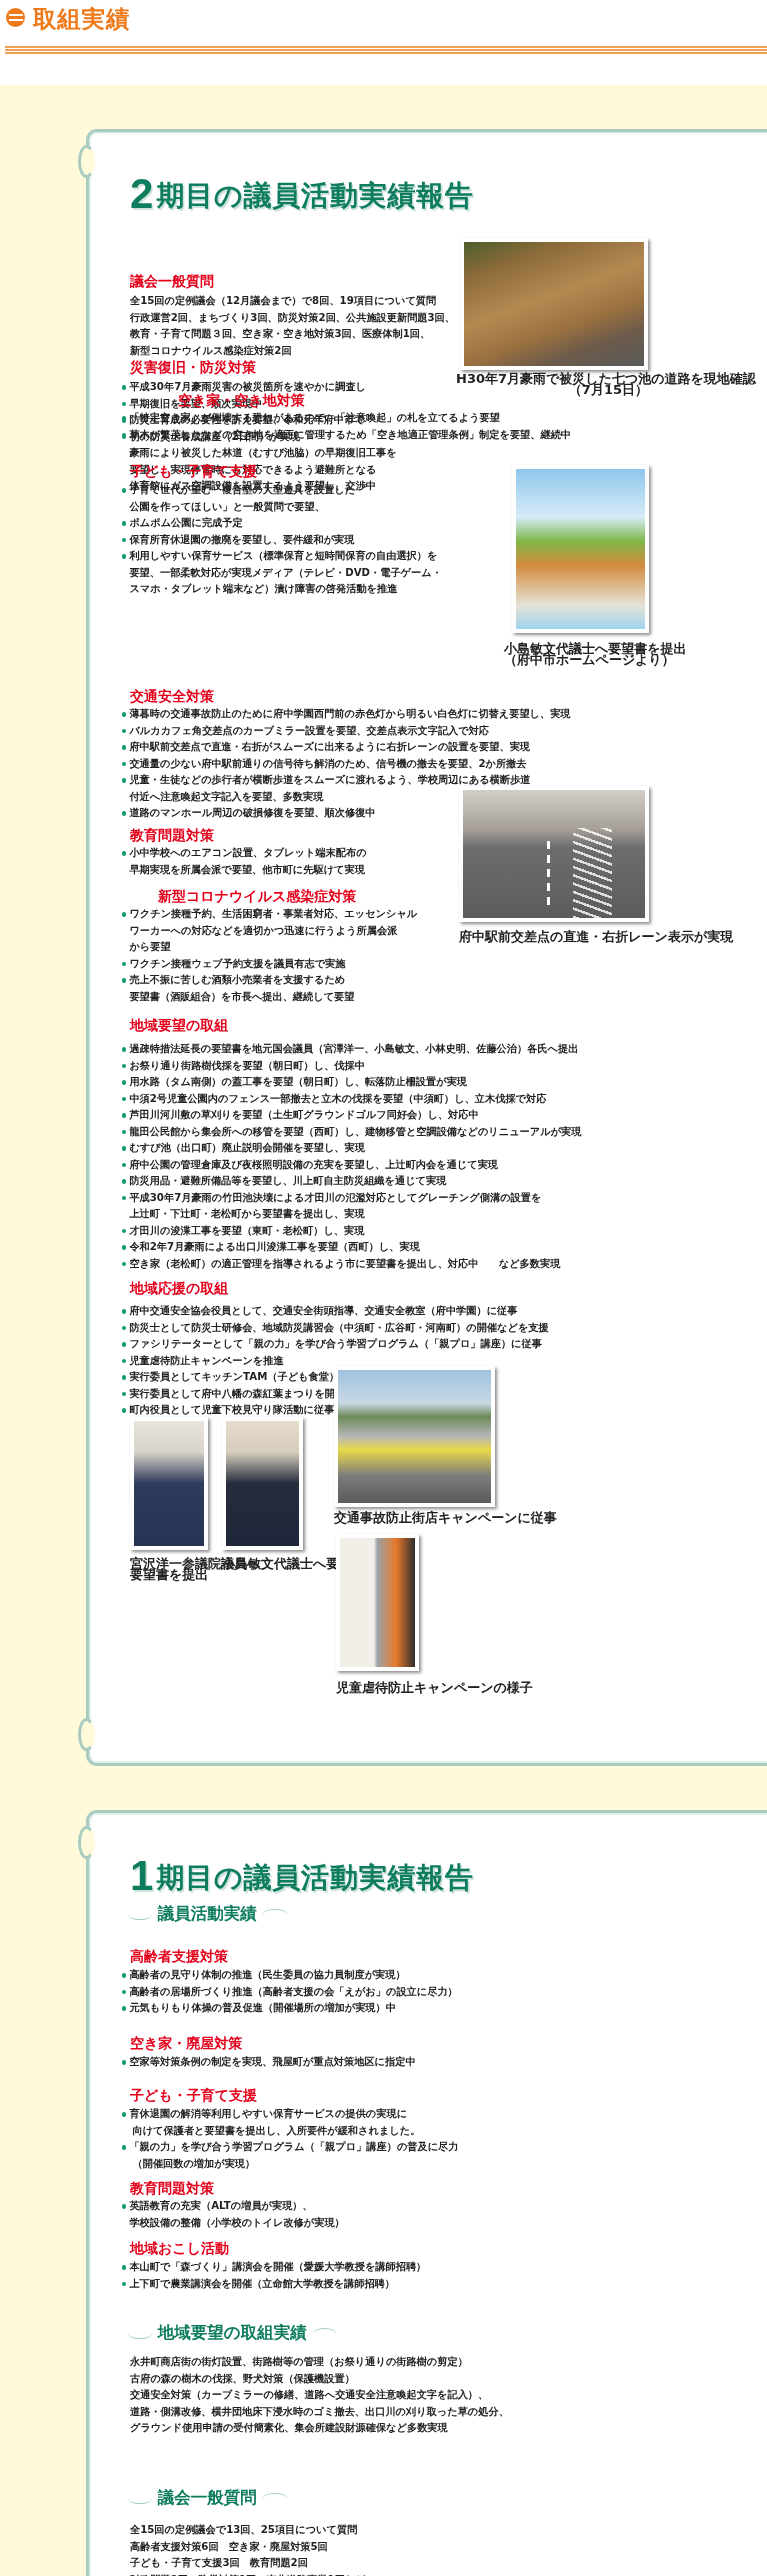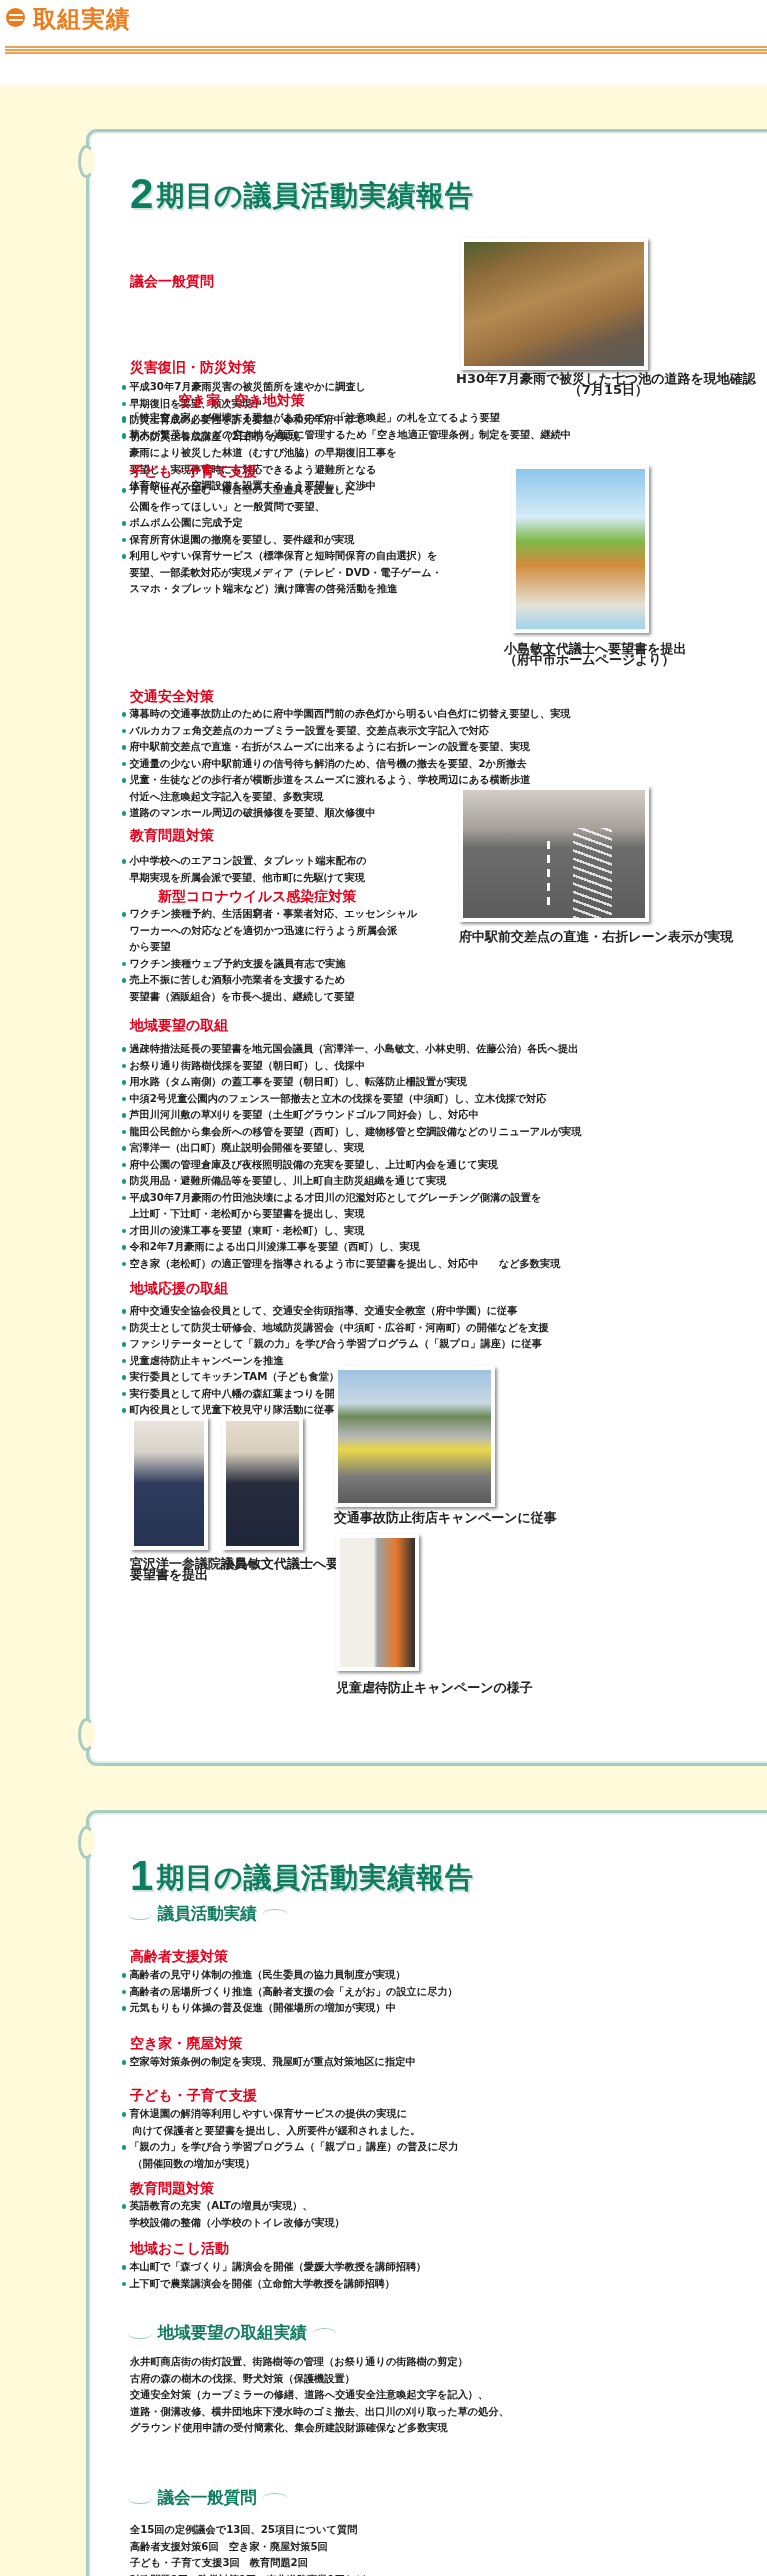--- a/index.html
+++ b/index.html
@@ -79,20 +79,26 @@
   <span class="curl tl"></span>
   <span class="curl tr"></span>
   <span class="curl bl"></span>
   <span class="curl br"></span>
 
   <div class="period-title" style="top:38px;">
     <span class="num">2</span><span class="rest">期目の議員活動実績報告</span>
   </div>
 
   <div class="sec-h" style="left:41px; top:141px;">議会一般質問</div>
+  <div class="plain-lines" style="left:41px; top:161px;">
+    <div>全15回の定例議会（12月議会まで）で8回、19項目について質問</div>
+    <div>行政運営2回、まちづくり3回、防災対策2回、公共施設更新問題3回、</div>
+    <div>教育・子育て問題３回、空き家・空き地対策3回、医療体制1回、</div>
+    <div>新型コロナウイルス感染症対策2回</div>
+  </div>
 
   <div class="sec-h" style="left:41px; top:227px;">災害復旧・防災対策</div>
   <ul class="bl" style="left:31px; top:247px;">
     <li>平成30年7月豪雨災害の被災箇所を速やかに調査し</li>
     <li>早期復旧を要望、順次実現中</li>
     <li>防災士育成の必要性を訴え要望、令和元年府中市で</li>
     <li>初の防災士養成講座（2日間）が実現</li>
     <li class="cont">豪雨により被災した林道（むすび池脇）の早期復旧工事を</li>
     <li class="cont">要望し、実現停電時にも対応できるよう避難所となる</li>
     <li class="cont">体育館にガス空調設備を設置するよう要望し、交渉中</li>
@@ -138,21 +144,21 @@
     <li>児童・生徒などの歩行者が横断歩道をスムーズに渡れるよう、学校周辺にある横断歩道</li>
     <li class="cont">付近へ注意喚起文字記入を要望、多数実現</li>
     <li>道路のマンホール周辺の破損修復を要望、順次修復中</li>
   </ul>
   <div class="photo" style="left:370px; top:654px; width:190px; height:136px;">
       <div class="img img-road"></div>
     </div>
   <div class="caption" style="left:370px; top:799px;">府中駅前交差点の直進・右折レーン表示が実現</div>
 
   <div class="sec-h" style="left:41px; top:695px;">教育問題対策</div>
-  <ul class="bl" style="left:31px; top:713px;margin-top:8px;">
+  <ul class="bl" style="left:31px; top:713px;">
     <li>小中学校へのエアコン設置、タブレット端末配布の</li>
     <li class="cont">早期実現を所属会派で要望、他市町に先駆けて実現</li>
   </ul>
 
   <div class="sec-h" style="left:41px; top:756px;margin-left:28px;">新型コロナウイルス感染症対策</div>
   <ul class="bl" style="left:31px; top:774px;">
     <li>ワクチン接種予約、生活困窮者・事業者対応、エッセンシャル</li>
     <li class="cont">ワーカーへの対応などを適切かつ迅速に行うよう所属会派</li>
     <li class="cont">から要望</li>
     <li>ワクチン接種ウェブ予約支援を議員有志で実施</li>
@@ -161,21 +167,21 @@
   </ul>
 
   <div class="sec-h" style="left:41px; top:885px;">地域要望の取組</div>
   <ul class="bl" style="left:31px; top:909px;">
     <li>過疎特措法延長の要望書を地元国会議員（宮澤洋一、小島敏文、小林史明、佐藤公治）各氏へ提出</li>
     <li>お祭り通り街路樹伐採を要望（朝日町）し、伐採中</li>
     <li>用水路（タム南側）の蓋工事を要望（朝日町）し、転落防止柵設置が実現</li>
     <li>中須2号児童公園内のフェンス一部撤去と立木の伐採を要望（中須町）し、立木伐採で対応</li>
     <li>芦田川河川敷の草刈りを要望（土生町グラウンドゴルフ同好会）し、対応中</li>
     <li>龍田公民館から集会所への移管を要望（西町）し、建物移管と空調設備などのリニューアルが実現</li>
-    <li>宮澤洋一（出口町）廃止説明会開催を要望し、実現</li>
+    <li>むすび池（出口町）廃止説明会開催を要望し、実現</li>
     <li>府中公園の管理倉庫及び夜桜照明設備の充実を要望し、上辻町内会を通じて実現</li>
     <li>防災用品・避難所備品等を要望し、川上町自主防災組織を通じて実現</li>
     <li>平成30年7月豪雨の竹田池決壊による才田川の氾濫対応としてグレーチング側溝の設置を</li>
     <li class="cont">上辻町・下辻町・老松町から要望書を提出し、実現</li>
     <li>才田川の浚渫工事を要望（東町・老松町）し、実現</li>
     <li>令和2年7月豪雨による出口川浚渫工事を要望（西町）し、実現</li>
     <li>空き家（老松町）の適正管理を指導されるよう市に要望書を提出し、対応中　　など多数実現</li>
   </ul>
 
   <div class="sec-h" style="left:41px; top:1148px;">地域応援の取組</div>

